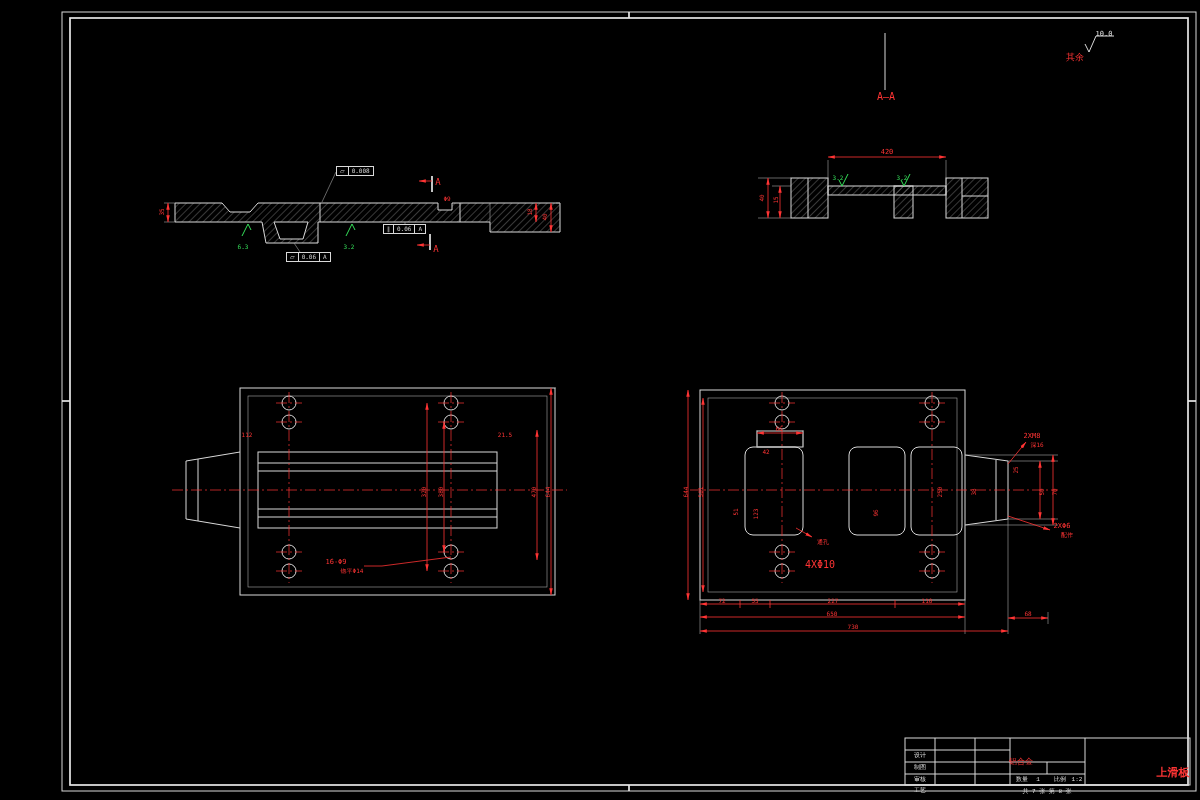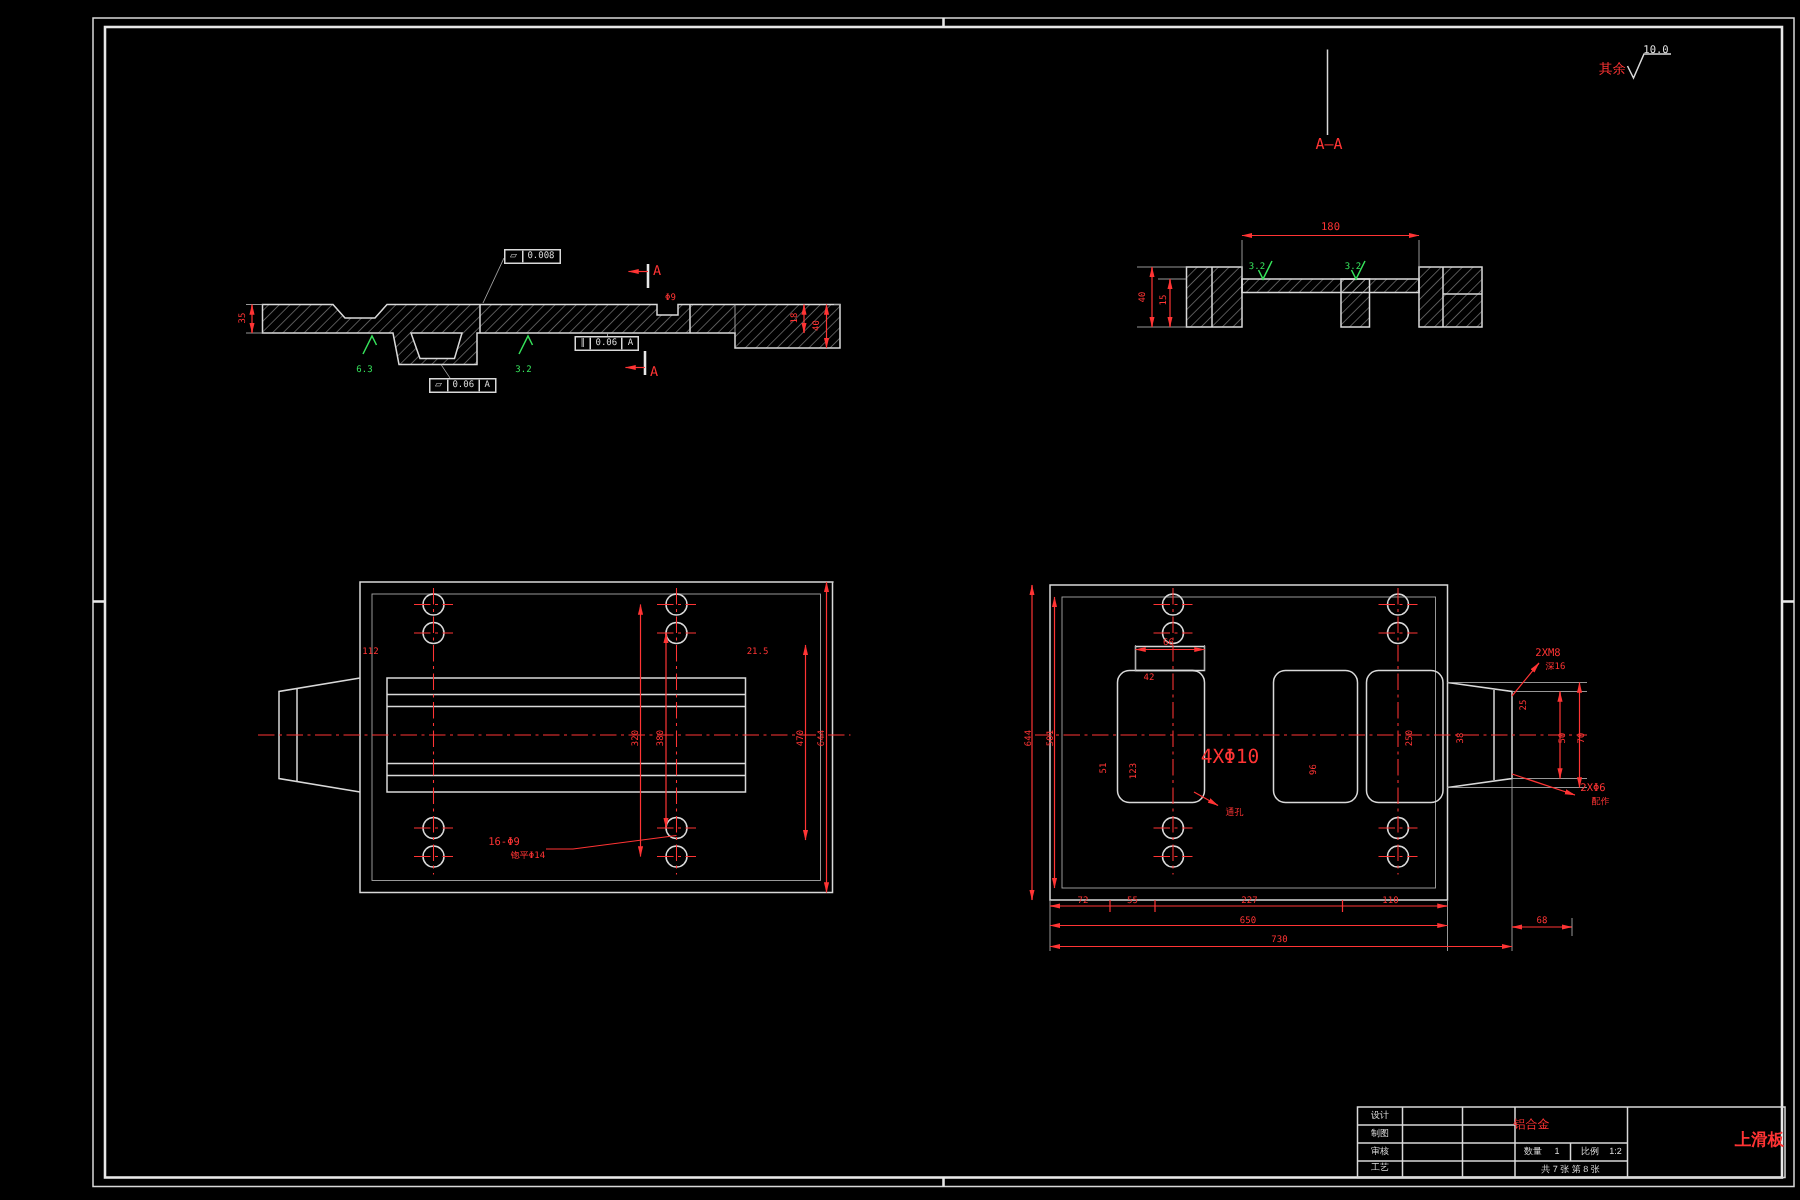--- a/index.html
+++ b/index.html
@@ -19,21 +19,21 @@
   .g  {stroke:#35e05a;fill:none;stroke-width:1;}
   
   #labels,#frames,#tbtext{position:absolute;left:0;top:0;width:1200px;height:800px;pointer-events:none;}
   .lbl{position:absolute;white-space:nowrap;line-height:1;font-family:"DejaVu Sans Mono",monospace;}
   .cr{color:#ff3434;} .cw{color:#e0e0e0;} .cg{color:#35e05a;}
   .fcf{position:absolute;display:flex;border:1px solid #d9d9d9;background:#000;color:#d9d9d9;
        font-size:6px;line-height:1;font-family:"DejaVu Sans Mono",monospace;}
   .fcf span{padding:1px 3px;border-right:1px solid #d9d9d9;}
   .fcf span:last-child{border-right:none;}
   .tbx{position:absolute;color:#ddd;font-size:6px;line-height:1;transform:translate(-50%,-50%);
-       white-space:nowrap;font-family:Liberation Sans, sans-serif;}
+       white-space:nowrap;font-family:Liberation Mono, monospace;margin-top:12px;}
   .tred{color:#ff3434;}
   .big{font-size:11px;font-weight:bold;}
   .mid{font-size:8px;}
 </style>
 </head>
 <body>
 
 <div id="stage">
 
 <svg width="1200" height="800" viewBox="0 0 1200 800">
@@ -245,21 +245,21 @@
 <div id="labels">
       <span class="lbl cr" style="left: 438px; top: 182px; font-size: 9px; transform: translate(-50%, -50%);">A</span>
       <span class="lbl cr" style="left: 436px; top: 249px; font-size: 9px; transform: translate(-50%, -50%);">A</span>
       <span class="lbl cr" style="left: 162px; top: 212px; font-size: 6px; transform: translate(-50%, -50%) rotate(-90deg);">35</span>
       <span class="lbl cr" style="left: 530px; top: 212px; font-size: 6px; transform: translate(-50%, -50%) rotate(-90deg);">18</span>
       <span class="lbl cr" style="left: 545px; top: 217px; font-size: 6px; transform: translate(-50%, -50%) rotate(-90deg);">40</span>
       <span class="lbl cr" style="left: 447px; top: 199px; font-size: 6px; transform: translate(-50%, -50%);">Φ9</span>
       <span class="lbl cg" style="left: 243px; top: 247px; font-size: 6px; transform: translate(-50%, -50%);">6.3</span>
       <span class="lbl cg" style="left: 349px; top: 247px; font-size: 6px; transform: translate(-50%, -50%);">3.2</span>
       <span class="lbl cr" style="left: 886px; top: 97px; font-size: 10px; transform: translate(-50%, -50%);">A—A</span>
-      <span class="lbl cr" style="left: 887px; top: 152px; font-size: 7px; transform: translate(-50%, -50%);">180</span>
+      <span class="lbl cr" style="left: 887px; top: 152px; font-size: 7px; transform: translate(-50%, -50%);">420</span>
       <span class="lbl cr" style="left: 762px; top: 198px; font-size: 6px; transform: translate(-50%, -50%) rotate(-90deg);">40</span>
       <span class="lbl cr" style="left: 776px; top: 200px; font-size: 6px; transform: translate(-50%, -50%) rotate(-90deg);">15</span>
       <span class="lbl cg" style="left: 838px; top: 178px; font-size: 6px; transform: translate(-50%, -50%);">3.2</span>
       <span class="lbl cg" style="left: 902px; top: 178px; font-size: 6px; transform: translate(-50%, -50%);">3.2</span>
       <span class="lbl cw" style="left: 1104px; top: 34px; font-size: 7px; transform: translate(-50%, -50%);">10.0</span>
       <span class="lbl cr" style="left: 247px; top: 435px; font-size: 6px; transform: translate(-50%, -50%);">112</span>
       <span class="lbl cr" style="left: 505px; top: 435px; font-size: 6px; transform: translate(-50%, -50%);">21.5</span>
       <span class="lbl cr" style="left: 424px; top: 492px; font-size: 6px; transform: translate(-50%, -50%) rotate(-90deg);">320</span>
       <span class="lbl cr" style="left: 441px; top: 492px; font-size: 6px; transform: translate(-50%, -50%) rotate(-90deg);">380</span>
       <span class="lbl cr" style="left: 534px; top: 492px; font-size: 6px; transform: translate(-50%, -50%) rotate(-90deg);">470</span>
@@ -279,21 +279,21 @@
       <span class="lbl cr" style="left: 755px; top: 601px; font-size: 6px; transform: translate(-50%, -50%);">55</span>
       <span class="lbl cr" style="left: 833px; top: 601px; font-size: 6px; transform: translate(-50%, -50%);">227</span>
       <span class="lbl cr" style="left: 927px; top: 601px; font-size: 6px; transform: translate(-50%, -50%);">110</span>
       <span class="lbl cr" style="left: 832px; top: 614px; font-size: 6px; transform: translate(-50%, -50%);">650</span>
       <span class="lbl cr" style="left: 853px; top: 627px; font-size: 6px; transform: translate(-50%, -50%);">730</span>
       <span class="lbl cr" style="left: 1028px; top: 614px; font-size: 6px; transform: translate(-50%, -50%);">68</span>
       <span class="lbl cr" style="left: 1032px; top: 436px; font-size: 7px; transform: translate(-50%, -50%);">2XM8</span>
       <span class="lbl cr" style="left: 1037px; top: 445px; font-size: 6px; transform: translate(-50%, -50%);">深16</span>
       <span class="lbl cr" style="left: 1062px; top: 526px; font-size: 7px; transform: translate(-50%, -50%);">2XΦ6</span>
       <span class="lbl cr" style="left: 1067px; top: 535px; font-size: 6px; transform: translate(-50%, -50%);">配作</span>
-      <span class="lbl cr" style="left: 820px; top: 505px; font-size: 13px; transform: translate(-50%, -50%); text-align: center;">4XΦ10</span>
+      <span class="lbl cr" style="left: 820px; top: 565px; font-size: 10px; transform: translate(-50%, -50%); text-align: center;">4XΦ10</span>
       <span class="lbl cr" style="left: 823px; top: 542px; font-size: 6px; transform: translate(-50%, -50%);">通孔</span>
       <span class="lbl cr" style="left: 1042px; top: 492px; font-size: 6px; transform: translate(-50%, -50%) rotate(-90deg);">50</span>
       <span class="lbl cr" style="left: 1055px; top: 492px; font-size: 6px; transform: translate(-50%, -50%) rotate(-90deg);">70</span>
       <span class="lbl cr" style="left: 1016px; top: 470px; font-size: 6px; transform: translate(-50%, -50%) rotate(-90deg);">25</span>
     </div>
 
 <div id="frames">
       <div class="fcf" style="left: 336px; top: 166px;">
         <span>⏥</span>
         <span>0.008</span>

